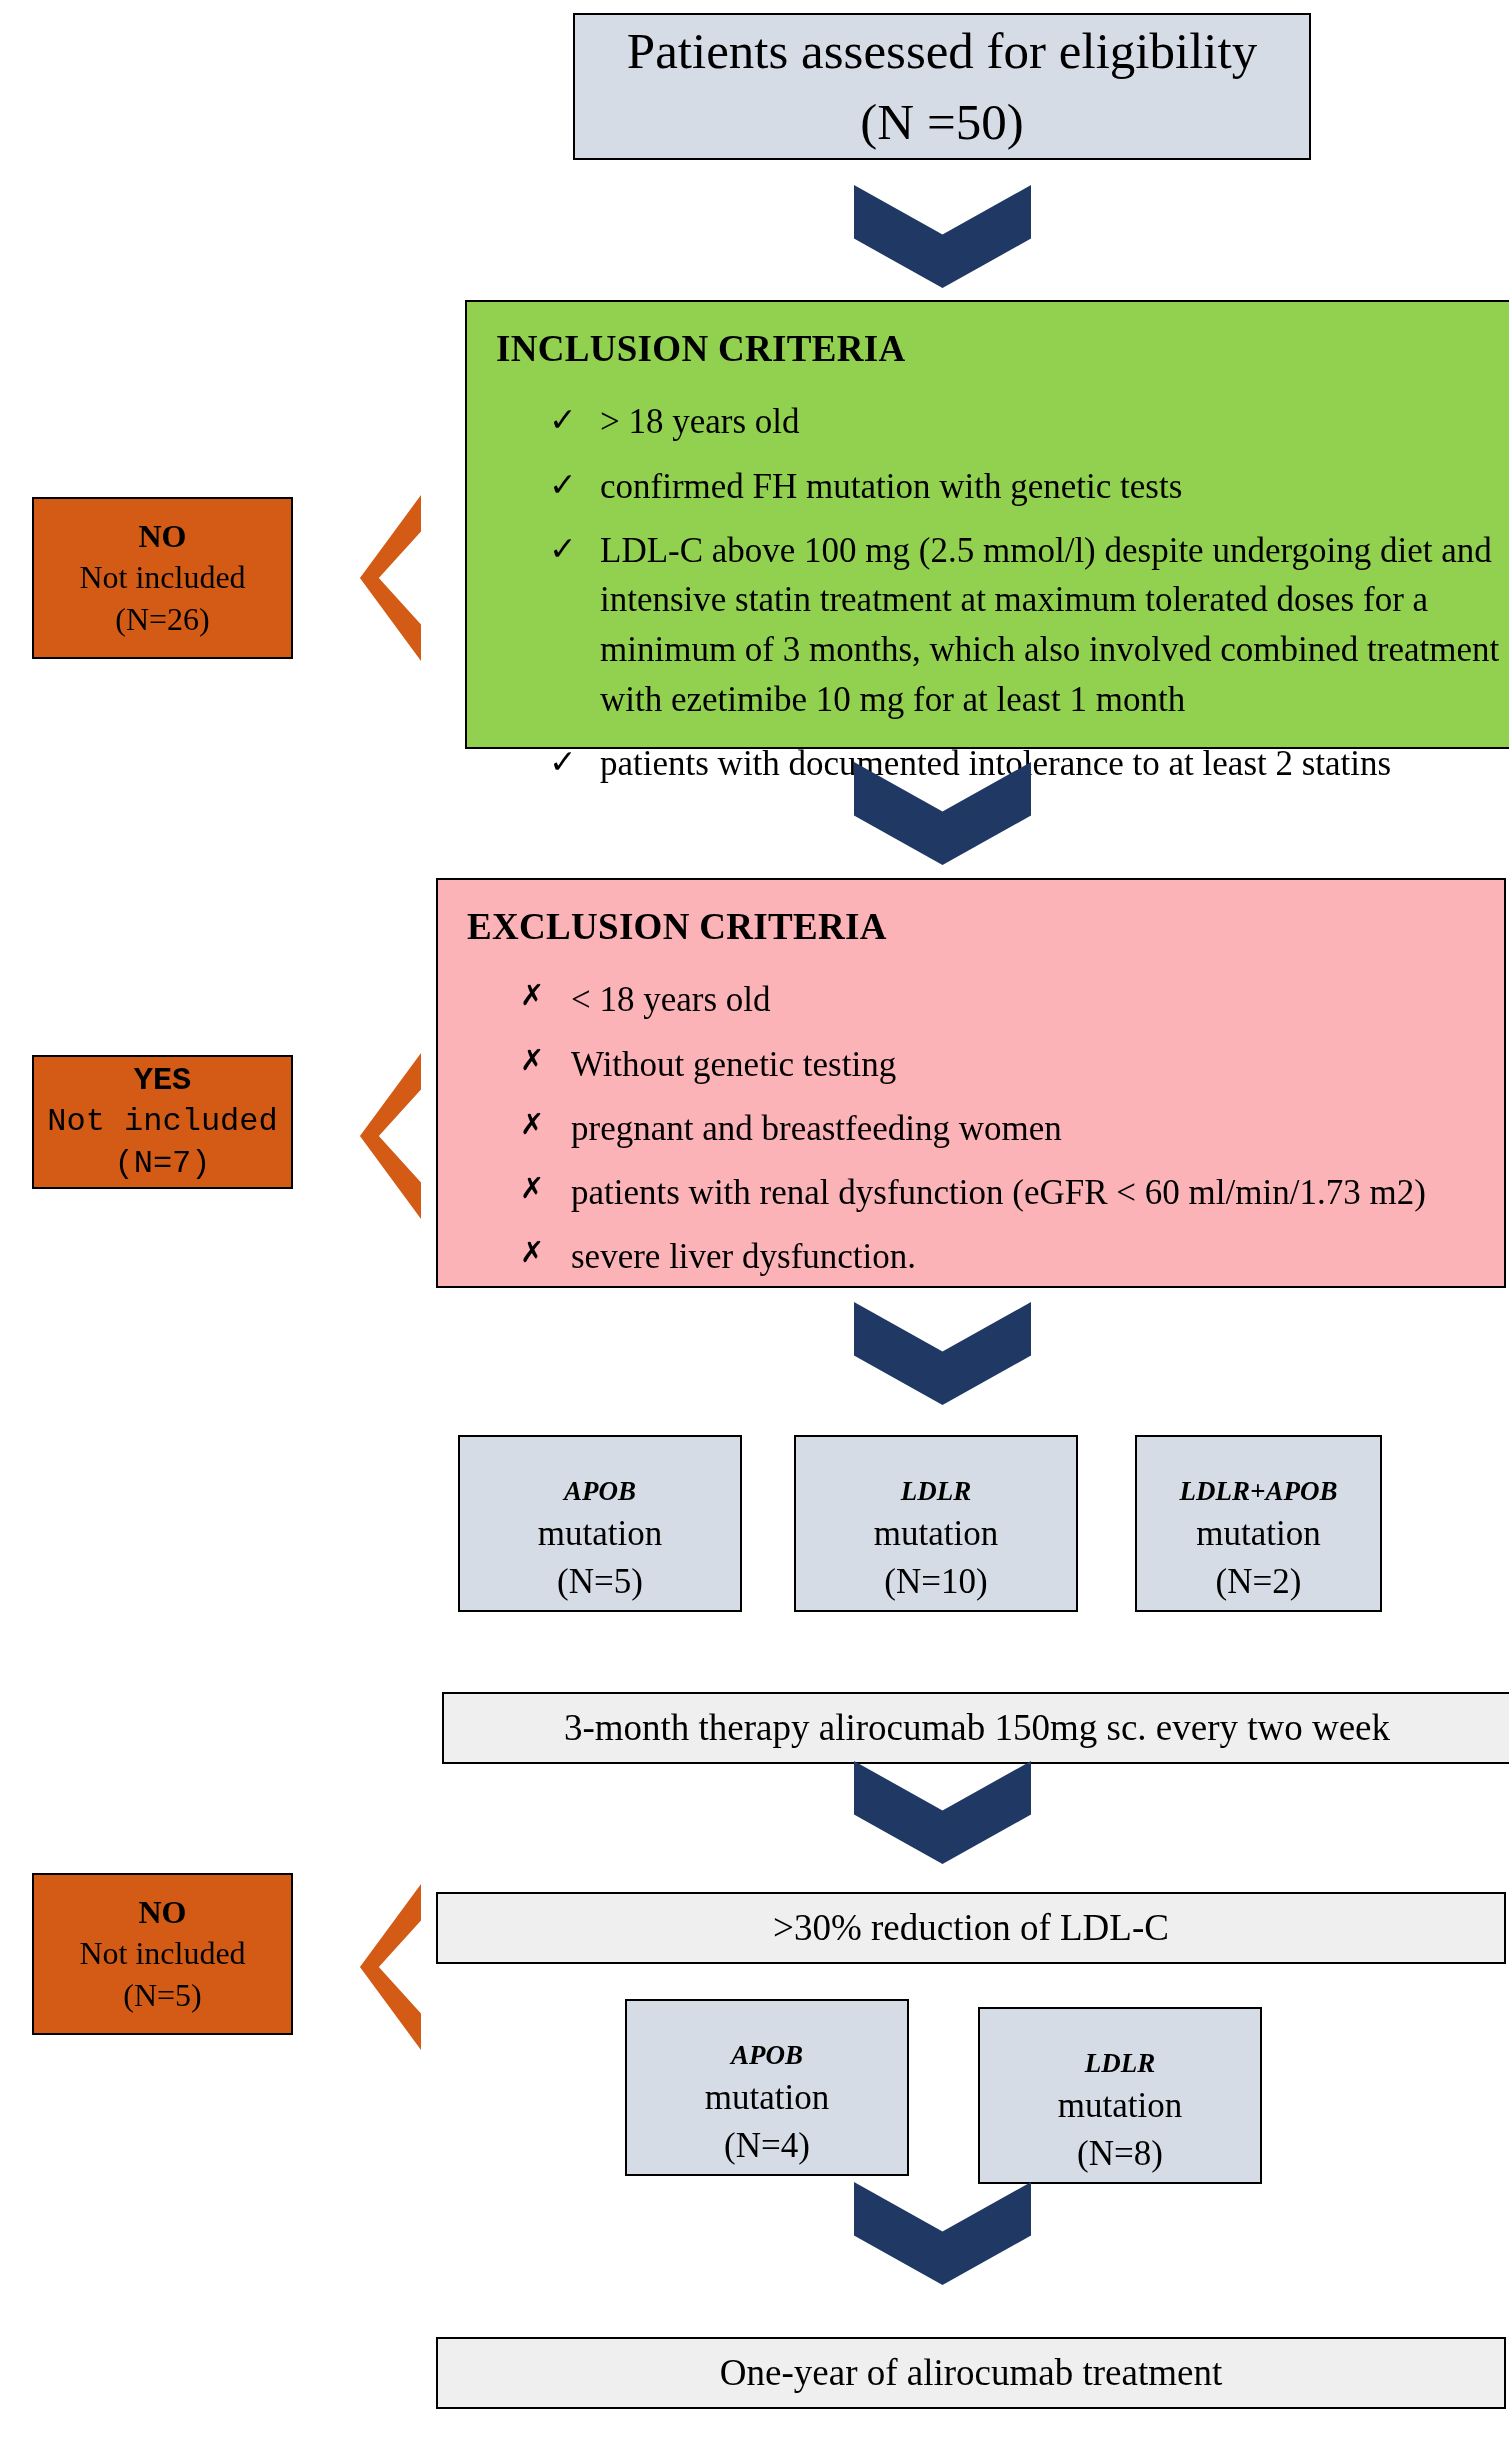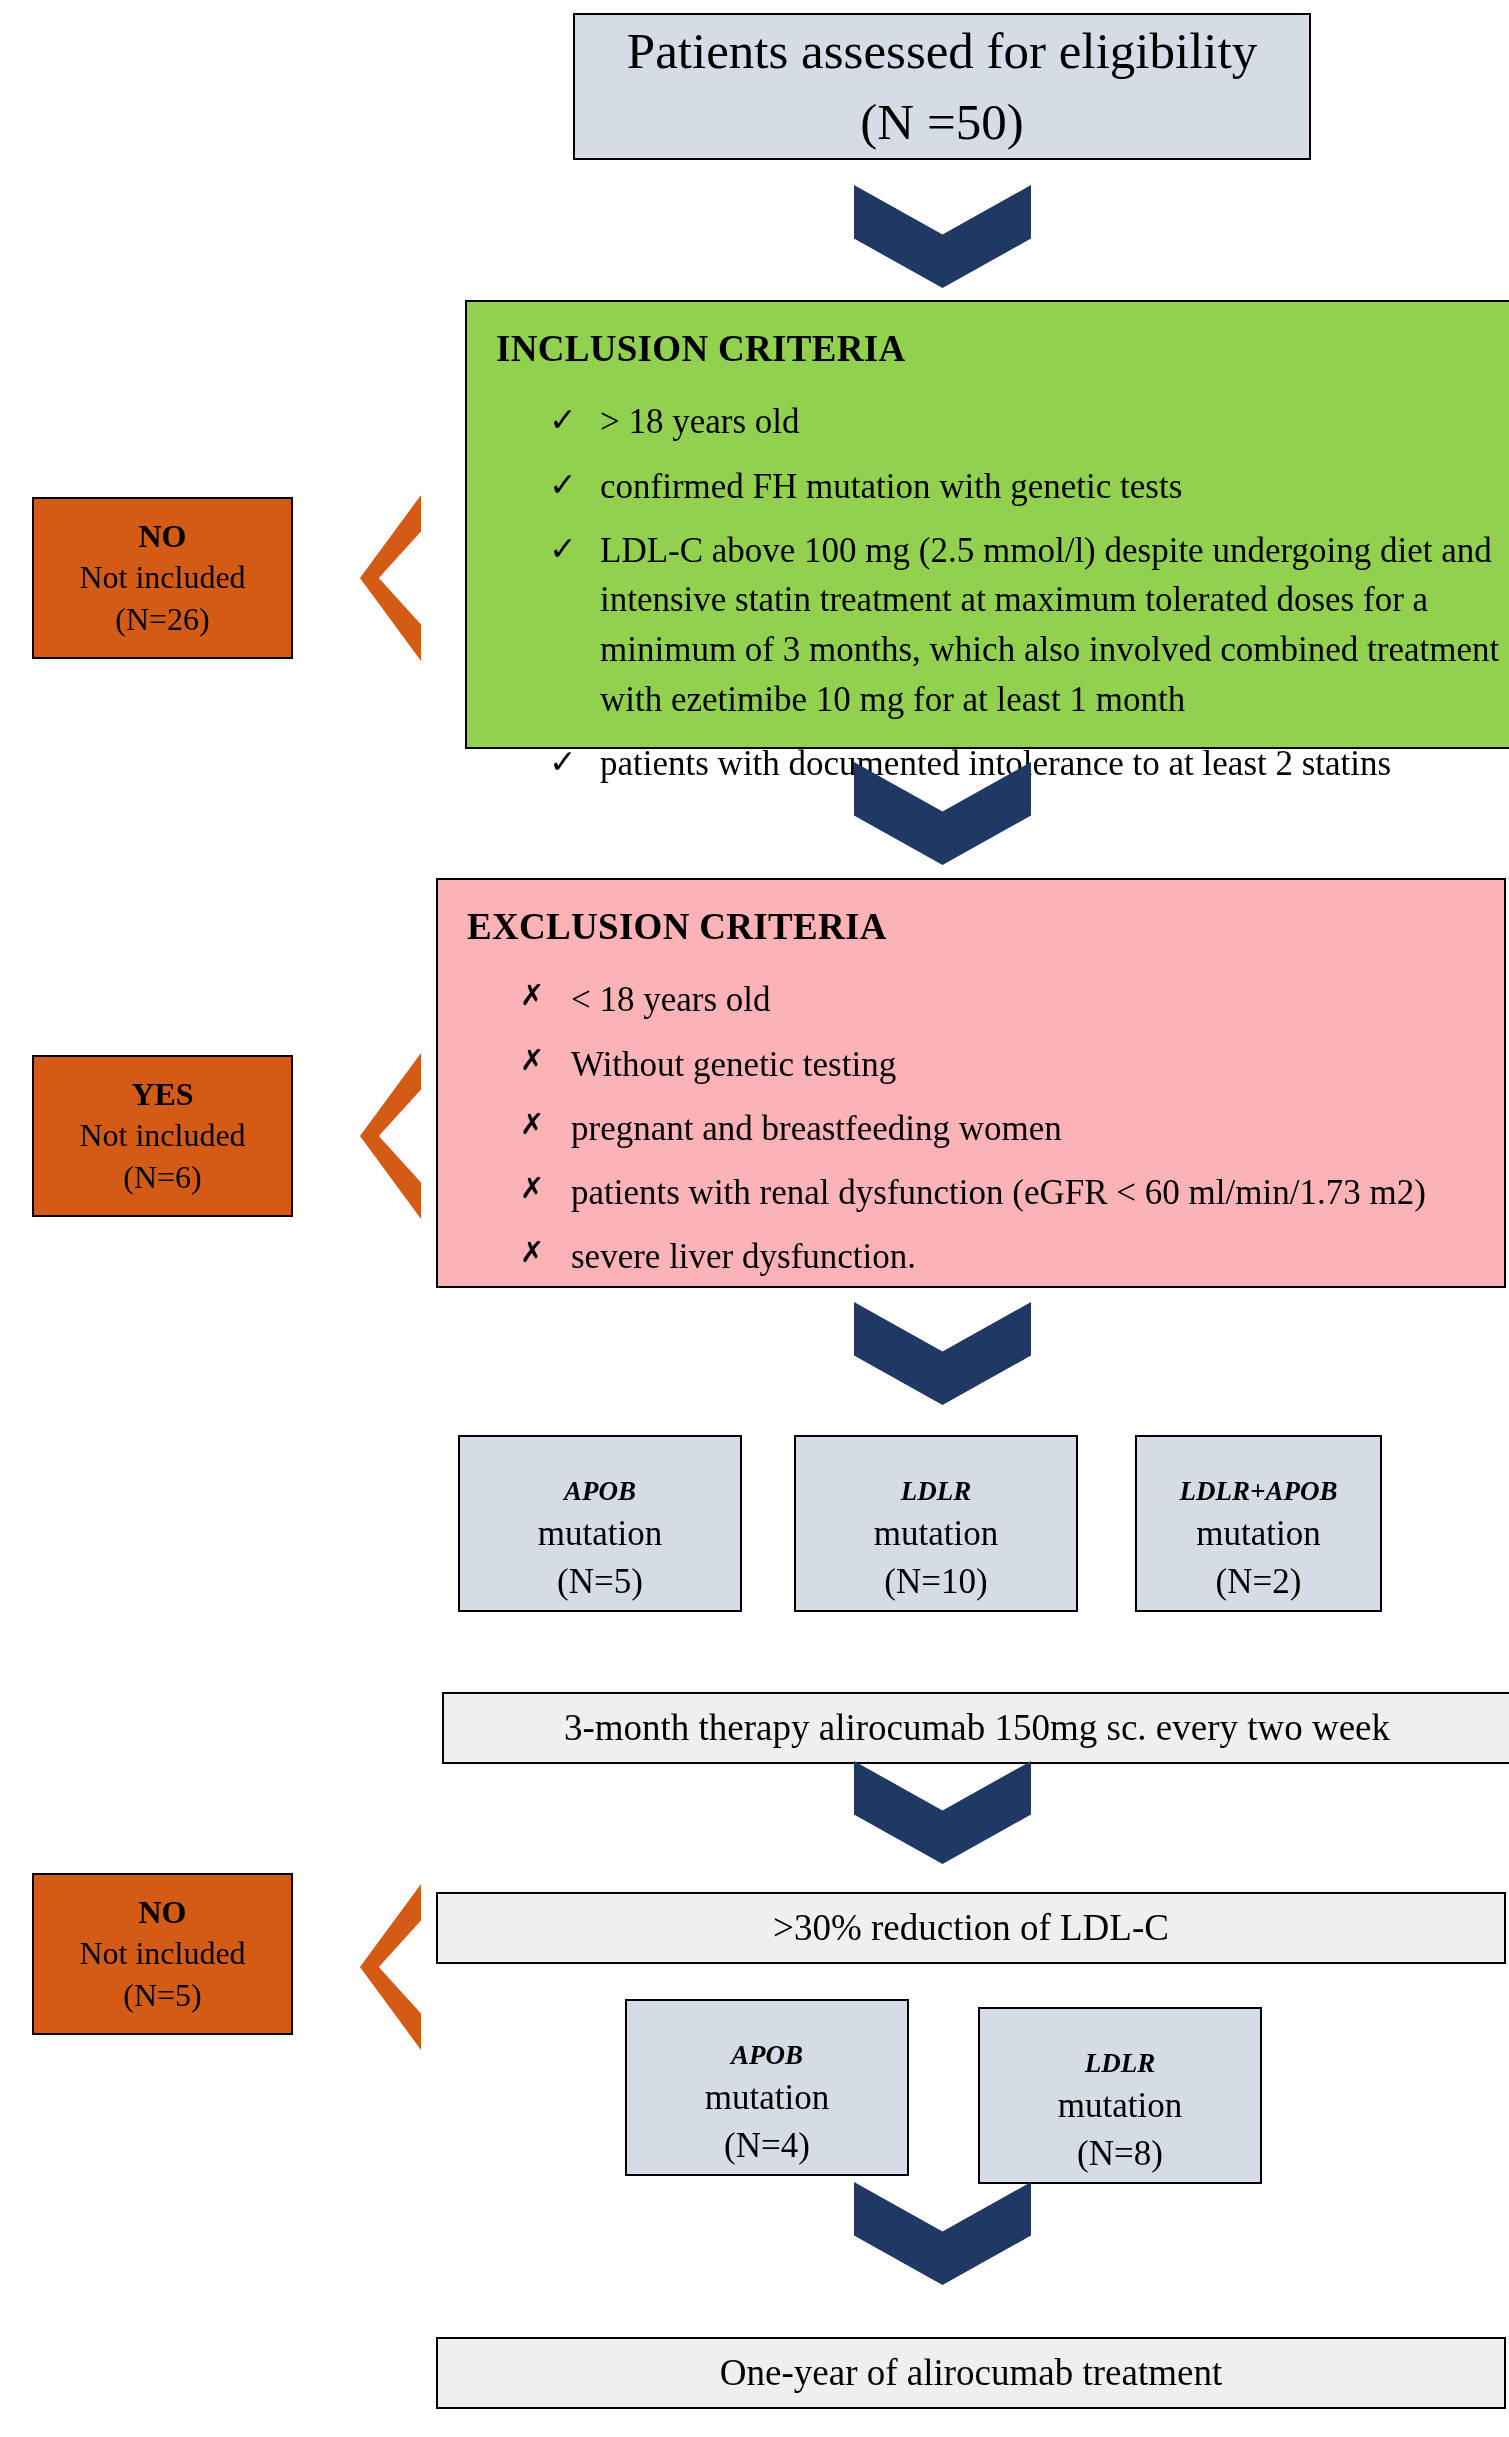--- a/index.html
+++ b/index.html
@@ -119,21 +119,21 @@
   #oarrow2 { left: 310px; top: 1053px; width: 111px; height: 166px; }
   #oarrow3 { left: 310px; top: 1884px; width: 111px; height: 166px; }
 
   
   .orange-box {
     font-size: 32px;
     line-height: 1.30;
   }
   .orange-box .t1 { font-weight: bold; }
   #no1  { left: 32px;  top: 497px;  width: 261px; height: 162px; }
-  #yes1 { left: 32px;  top: 1055px; width: 261px; height: 162px; }
+  #yes1 { left: 32px;  top: 1055px; width: 261px; height: 134px; font-family: Liberation Mono, monospace; }
   #no2  { left: 32px;  top: 1873px; width: 261px; height: 162px; }
 
   
   .mut-box {
     font-size: 35px;
     line-height: 1.38;
   }
   .mut-box .gene {
     font-weight: bold;
     font-style: italic;
@@ -221,21 +221,21 @@
       <li>
         <span class="bullet cross">✗</span>
         <span>severe liver dysfunction.</span>
       </li>
     </ul>
   </div>
 
   <div class="box box-orange orange-box" id="yes1">
     <div class="t1">YES</div>
     <div>Not included</div>
-    <div>(N=6)</div>
+    <div>(N=7)</div>
   </div>
   <div class="chevron-left" id="oarrow2"></div>
 
   <div class="chevron-down" id="chev3"></div>
 
   <div class="box box-blue mut-box" id="mut-apob">
     <div class="gene">APOB</div>
     <div>mutation</div>
     <div>(N=5)</div>
   </div>

